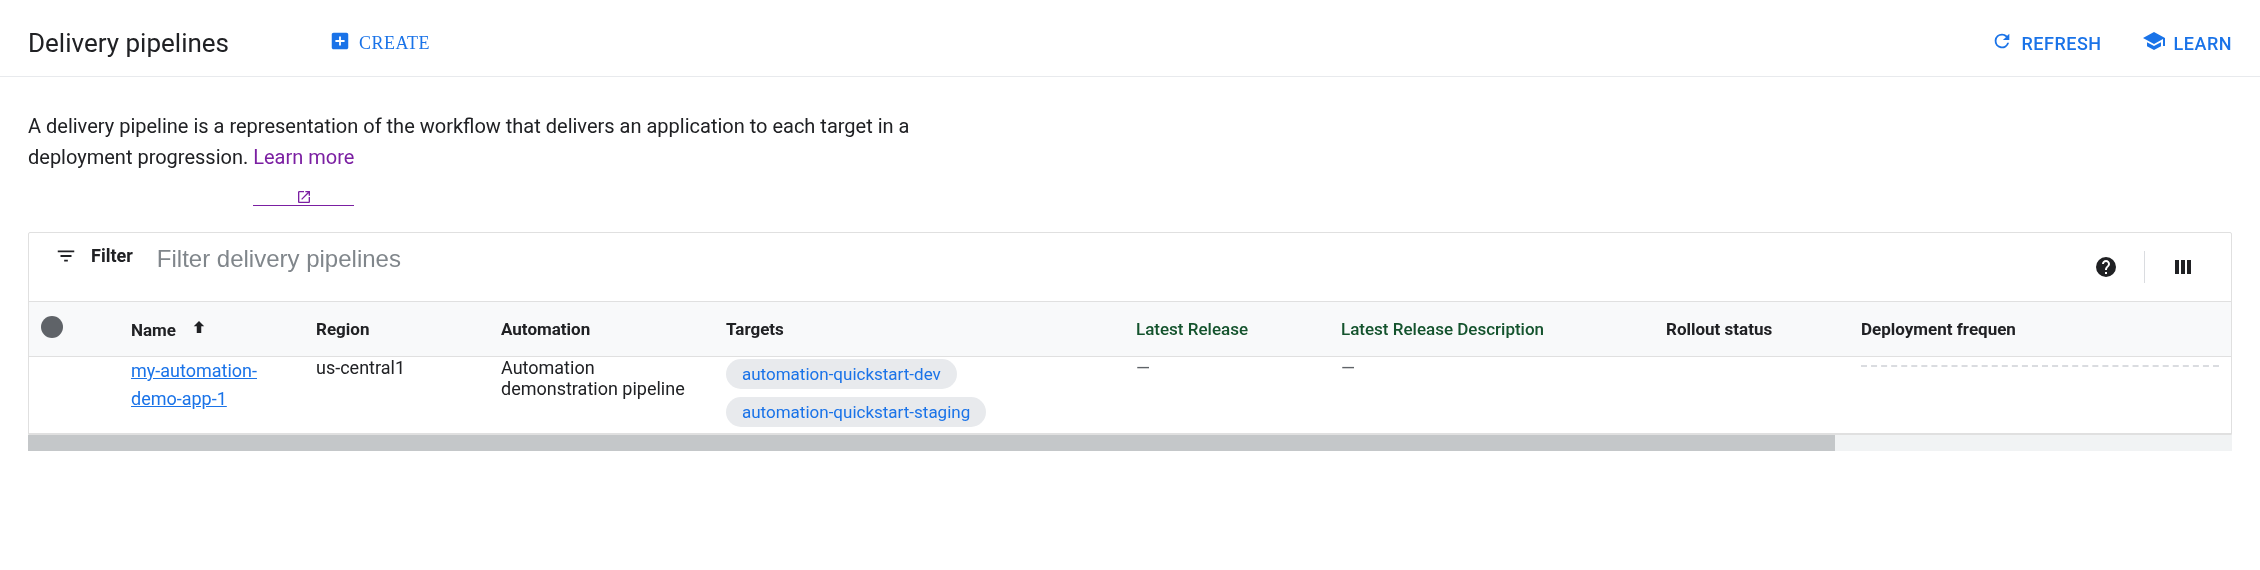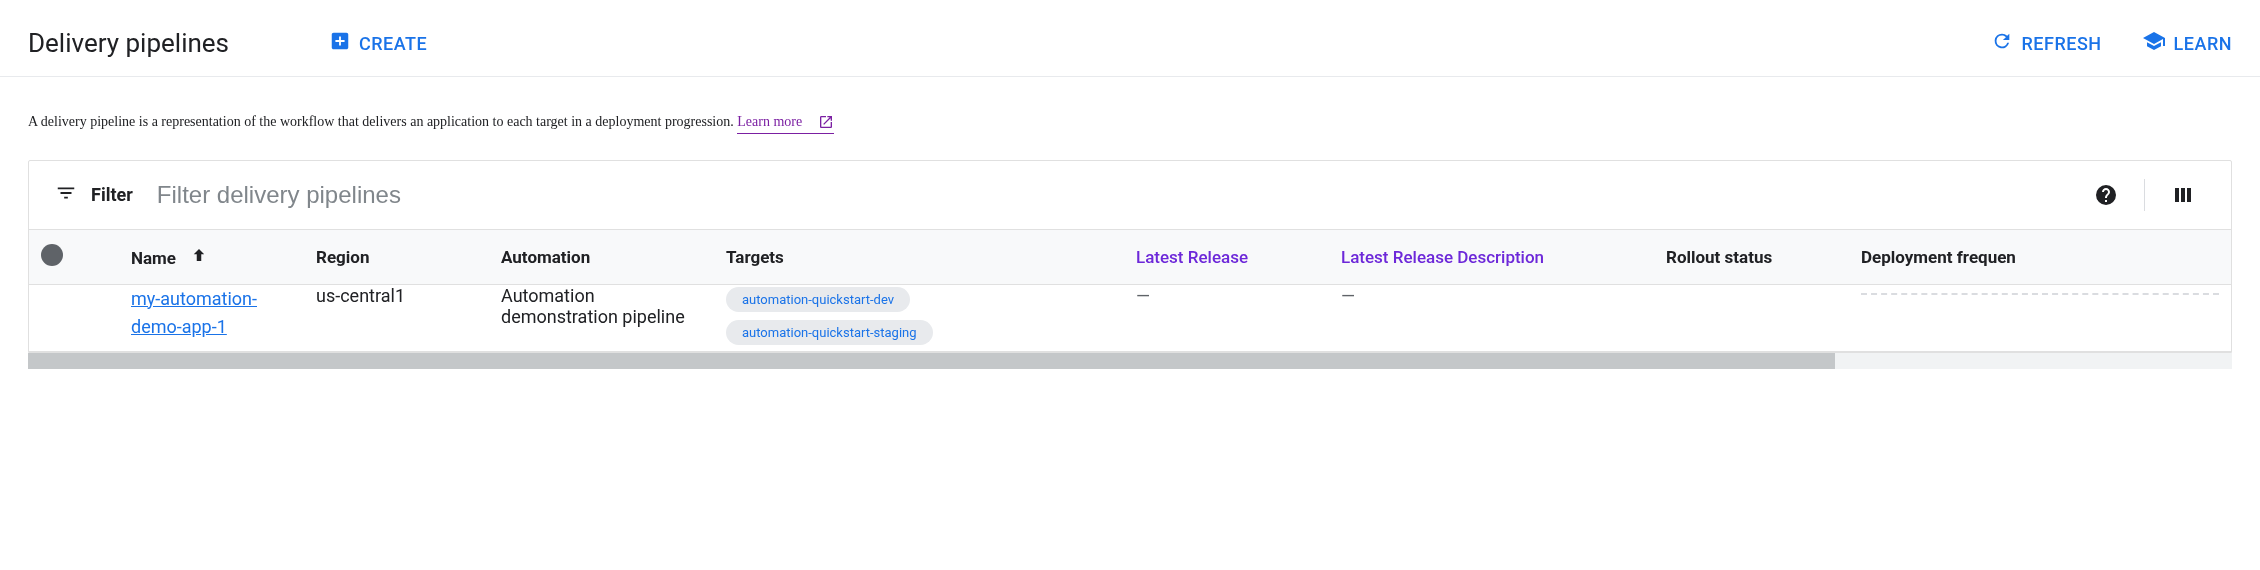--- a/index.html
+++ b/index.html
@@ -17,21 +17,21 @@
   align-items: center;
   padding: 28px 28px 18px 28px;
   border-bottom: 1px solid #e8eaed;
 }
 .header-title {
   font-size: 26px;
   font-weight: 400;
   color: #202124;
   margin-right: 100px;
 }
-.header-actions-left { display: flex; align-items: center; }
+.header-actions-left { display: flex; align-items: center; font-family: Liberation Serif, serif; }
 .header-actions-right { margin-left: auto; display: flex; align-items: center; gap: 40px; }
 
 .action-btn {
   display: inline-flex;
   align-items: center;
   gap: 8px;
   color: #1a73e8;
   font-size: 18px;
   font-weight: 500;
   letter-spacing: 0.5px;
@@ -39,45 +39,45 @@
   text-transform: uppercase;
 }
 .action-btn svg { fill: #1a73e8; }
 
 
 .desc {
   padding: 34px 28px 26px 28px;
   max-width: 1000px;
 }
 .desc-text {
-  font-size: 14px;
+  font-size: 20px;
   line-height: 1.55;
   color: #202124;
-  font-family: Liberation Serif, serif;
 }
 .learn-more {
   color: #7b1fa2;
   border-bottom: 1px solid #7b1fa2;
   cursor: pointer;
   display: inline-flex;
   align-items: center;
   gap: 16px;
+  flex-direction: column;
 }
 .learn-more svg { fill: #7b1fa2; }
 
 
 .table-wrap {
   margin: 0 28px;
   border: 1px solid #e0e0e0;
   border-radius: 2px 2px 0 0;
   overflow: hidden;
 }
 .filter-bar {
   display: flex;
-  align-items: center;
+  align-items: flex-start;
   padding: 12px 26px;
   border-bottom: 1px solid #e0e0e0;
 }
 .filter-icon { margin-right: 14px; }
 .filter-label { font-weight: 700; font-size: 18px; margin-right: 24px; }
 .filter-input {
   border: none;
   outline: none;
   font-size: 24px;
   color: #c2410c;
@@ -95,21 +95,21 @@
   text-align: left;
   font-size: 17px;
   font-weight: 700;
   color: #202124;
   padding: 14px 12px;
   background: #f8f9fa;
   border-bottom: 1px solid #e0e0e0;
   white-space: nowrap;
   overflow: hidden;
 }
-thead th.dim { color: #6d28d9; font-weight: 500; }
+thead th.dim { color: #14532d; font-weight: 500; }
 thead th .sort { margin-left: 10px; }
 tbody td {
   padding: 0 12px;
   font-size: 18px;
   vertical-align: top;
   border-bottom: 1px solid #e0e0e0;
   margin-top: 21px;
 }
 .col-status { width: 90px; text-align: center; }
 .col-name { width: 185px; }
@@ -126,21 +126,21 @@
 }
 .pipeline-link {
   color: #1a73e8; text-decoration: underline; cursor: pointer; line-height: 1.55;
 }
 .chip {
   display: inline-block;
   background: #e8eaed;
   color: #1a73e8;
   border-radius: 16px;
   padding: 5px 16px;
-  font-size: 13px;
+  font-size: 17px;
   margin: 2px 4px 6px 0;
   cursor: pointer;
 }
 .dash { color: #5f6368; }
 .freq-placeholder {
   border-top: 2px dashed #dadce0;
   margin-top: 8px;
   height: 0;
 }
 

